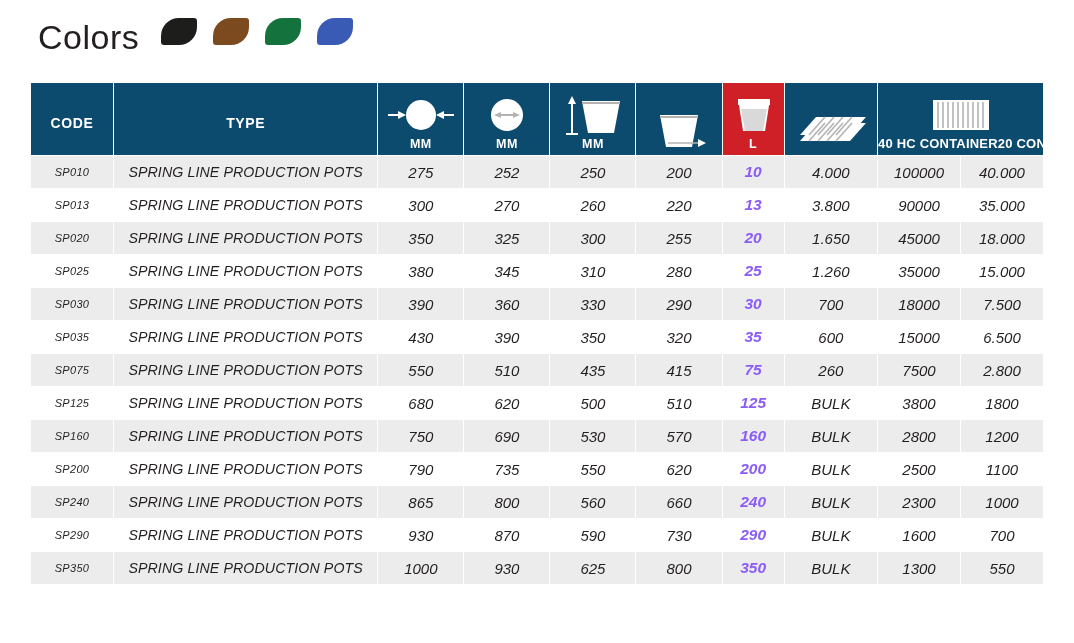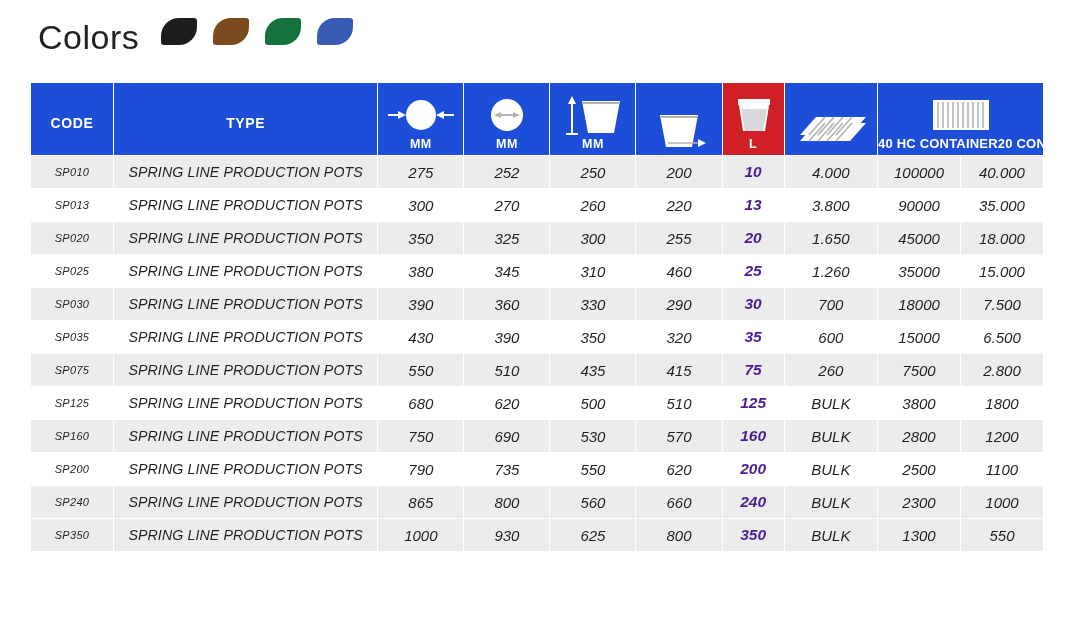--- a/index.html
+++ b/index.html
@@ -55,21 +55,21 @@
     border-collapse: collapse;
     width: 1014px;
     table-layout: fixed;
     margin-top: 6px;
   }
   table.spec td, table.spec th {
     border: 1px solid #ffffff;
     padding: 0;
   }
   thead th {
-    background: #1d4ed8;
+    background: #0c4a6e;
     color: #ffffff;
     vertical-align: bottom;
     height: 72px;
     position: relative;
   }
   th .hdr-label {
     display: block;
     font-size: 13.5px;
     font-weight: bold;
     letter-spacing: 0.6px;
@@ -128,21 +128,21 @@
   }
   tbody td.code {
     font-size: 11px;
     letter-spacing: 0.3px;
   }
   tbody td.type {
     font-size: 14.2px;
     letter-spacing: 0.1px;
   }
   tbody td.litre {
-    color: #4c1d95;
+    color: #8b5cf6;
     font-weight: bold;
     font-style: italic;
     font-size: 15.5px;
   }
 
   
   col.c-code   { width: 80px; }
   col.c-type   { width: 255px; }
   col.c-d1     { width: 83px; }
   col.c-d2     { width: 83px; }
@@ -334,21 +334,21 @@
           <td class="num">1.650</td>
           <td class="num">45000</td>
           <td class="num">18.000</td>
         </tr>
         <tr>
           <td class="code">SP025</td>
           <td class="type">SPRING LINE PRODUCTION POTS</td>
           <td class="num">380</td>
           <td class="num">345</td>
           <td class="num">310</td>
-          <td class="num">460</td>
+          <td class="num">280</td>
           <td class="litre">25</td>
           <td class="num">1.260</td>
           <td class="num">35000</td>
           <td class="num">15.000</td>
         </tr>
         <tr class="alt">
           <td class="code">SP030</td>
           <td class="type">SPRING LINE PRODUCTION POTS</td>
           <td class="num">390</td>
           <td class="num">360</td>
@@ -424,20 +424,32 @@
           <td class="type">SPRING LINE PRODUCTION POTS</td>
           <td class="num">865</td>
           <td class="num">800</td>
           <td class="num">560</td>
           <td class="num">660</td>
           <td class="litre">240</td>
           <td class="num">BULK</td>
           <td class="num">2300</td>
           <td class="num">1000</td>
         </tr>
+        <tr>
+          <td class="code">SP290</td>
+          <td class="type">SPRING LINE PRODUCTION POTS</td>
+          <td class="num">930</td>
+          <td class="num">870</td>
+          <td class="num">590</td>
+          <td class="num">730</td>
+          <td class="litre">290</td>
+          <td class="num">BULK</td>
+          <td class="num">1600</td>
+          <td class="num">700</td>
+        </tr>
         <tr class="alt">
           <td class="code">SP350</td>
           <td class="type">SPRING LINE PRODUCTION POTS</td>
           <td class="num">1000</td>
           <td class="num">930</td>
           <td class="num">625</td>
           <td class="num">800</td>
           <td class="litre">350</td>
           <td class="num">BULK</td>
           <td class="num">1300</td>

